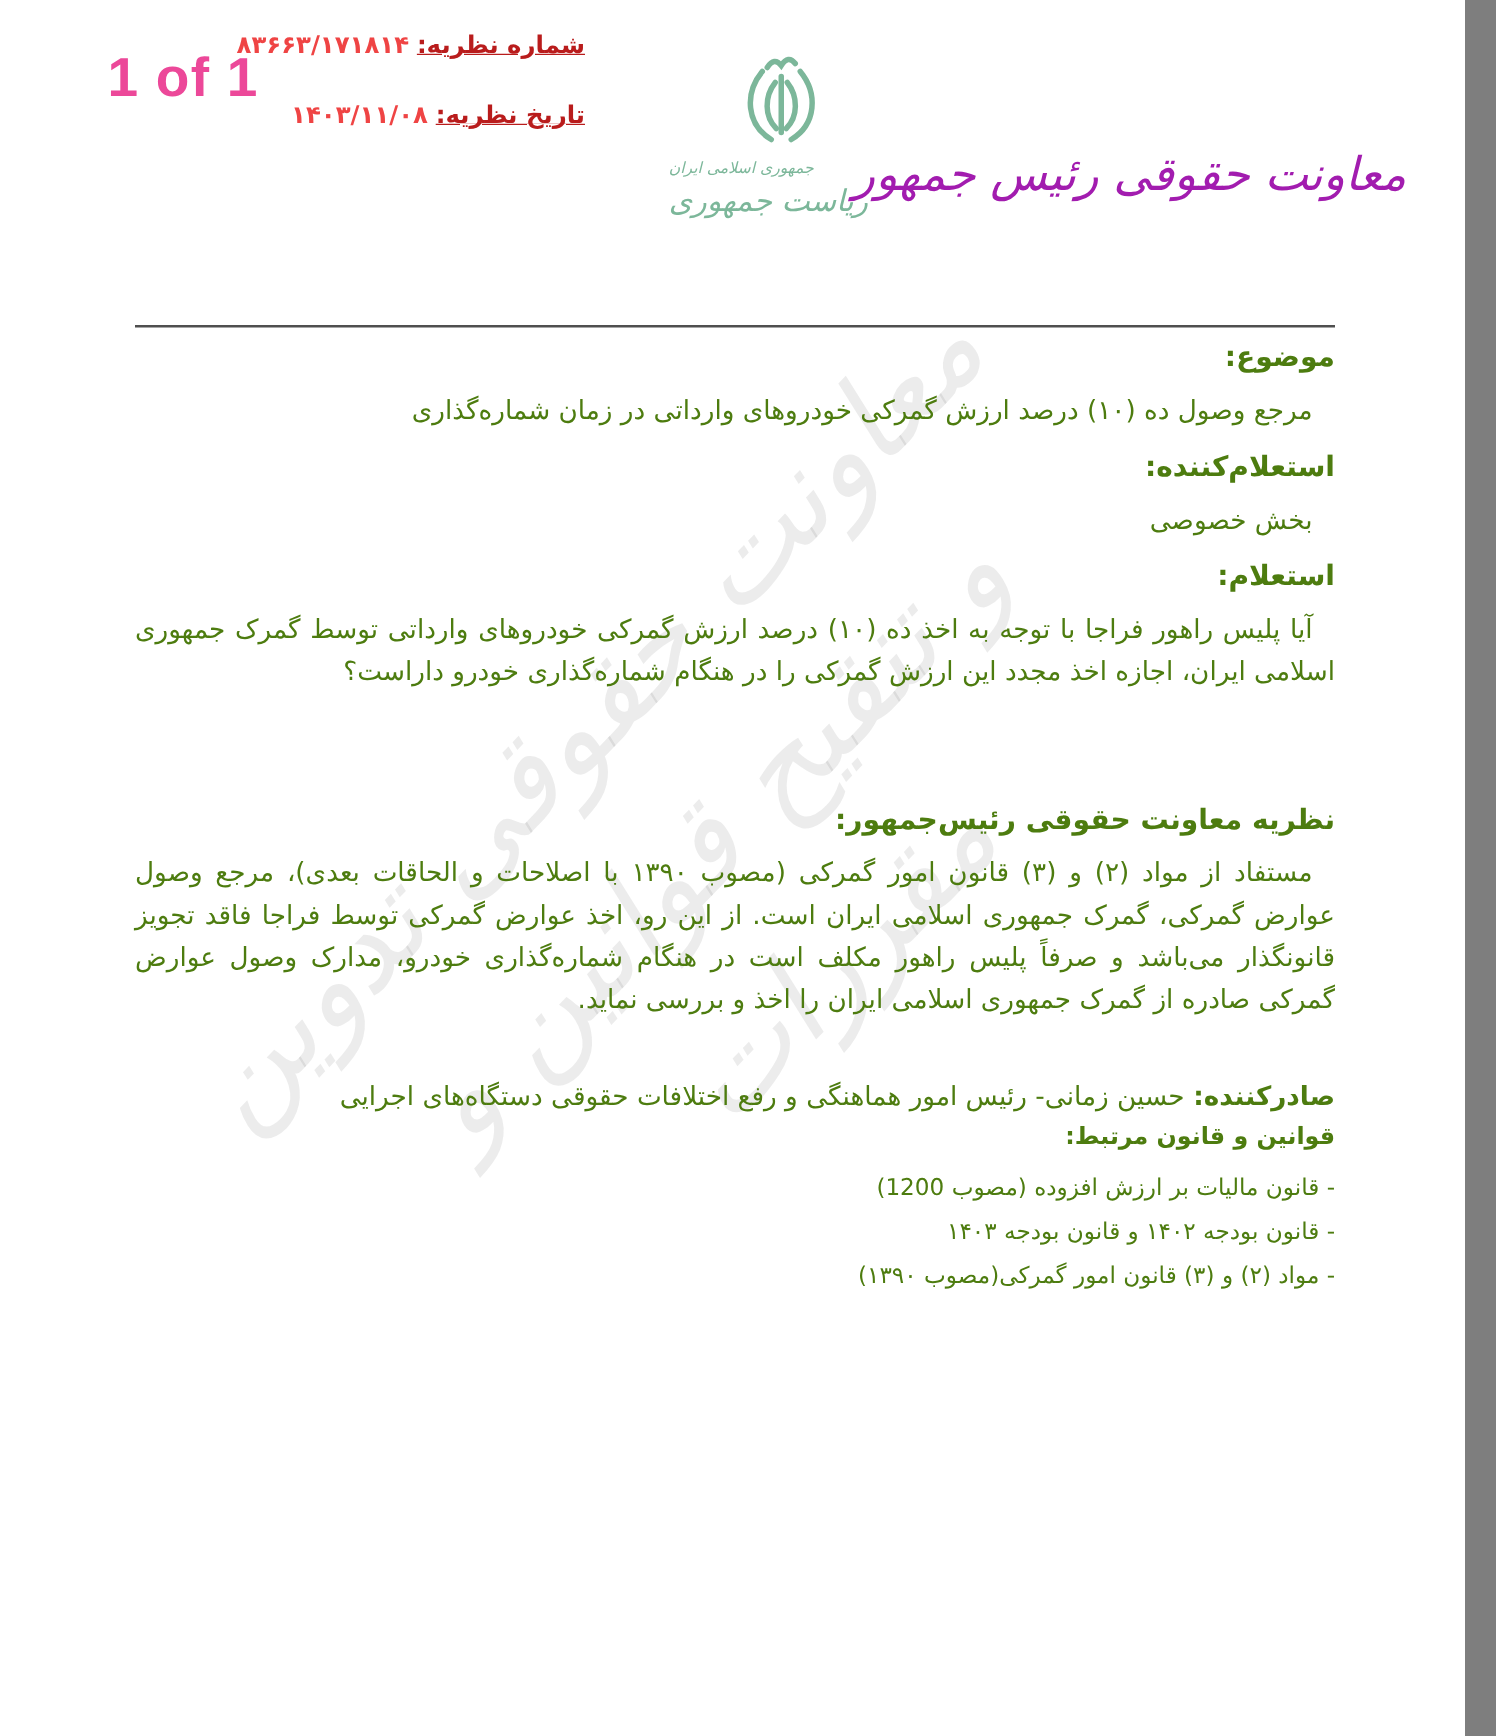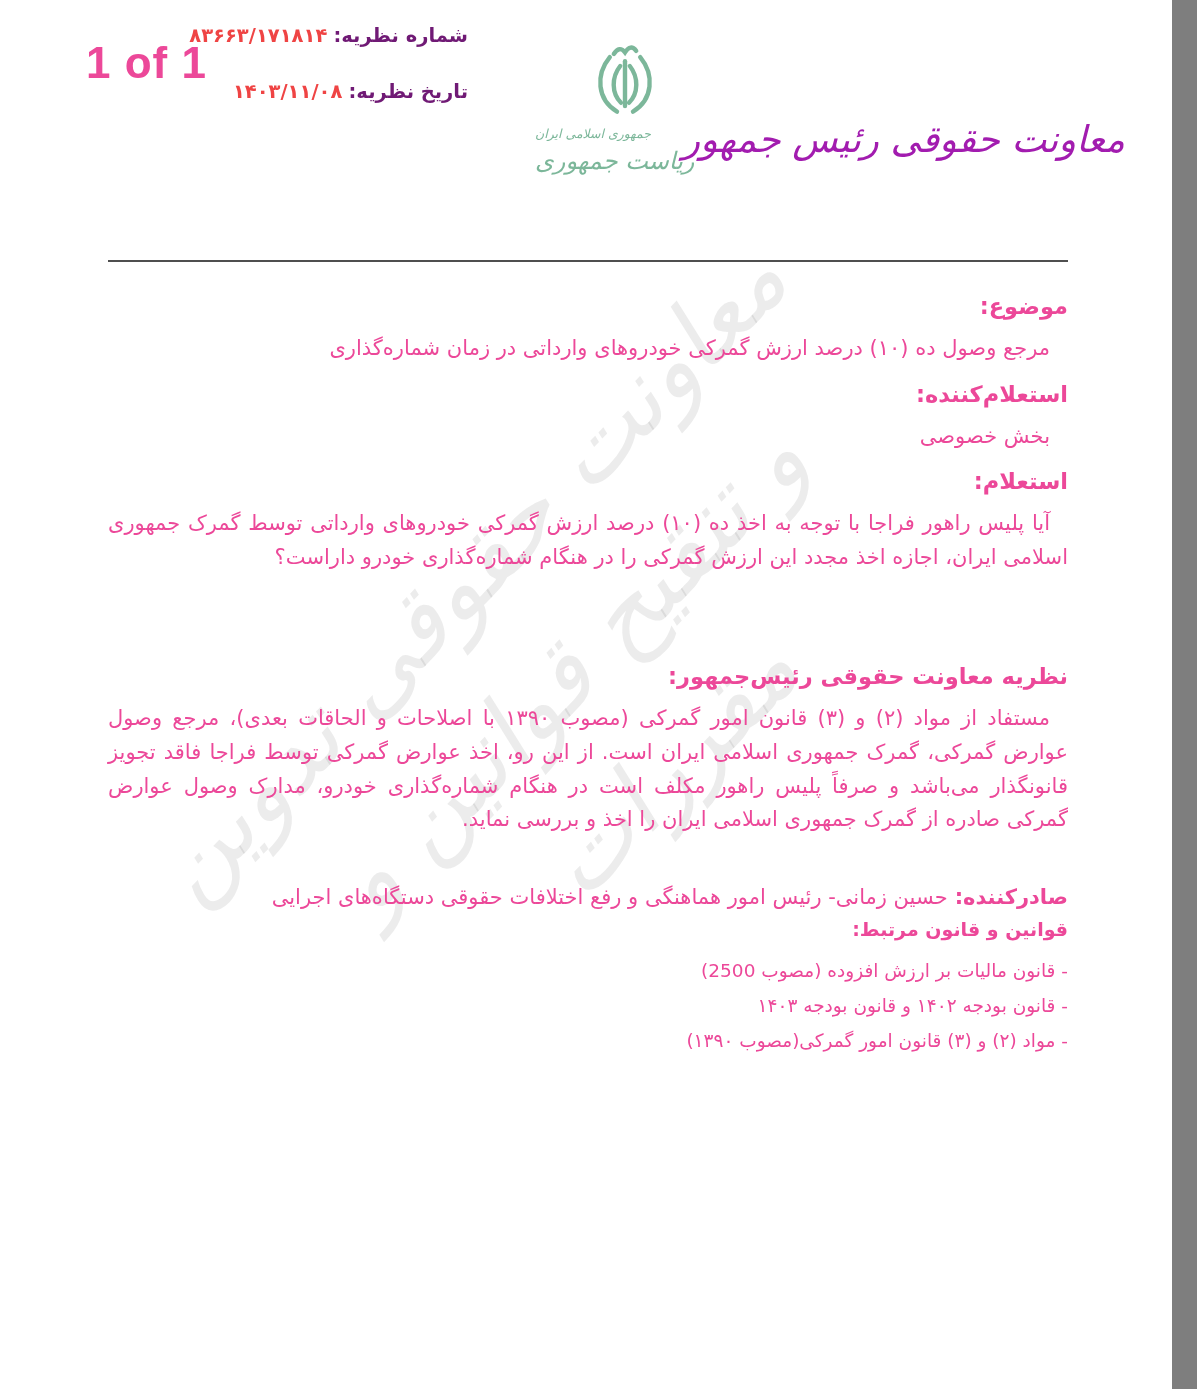--- a/index.html
+++ b/index.html
@@ -21,21 +21,21 @@
     font-family:"Liberation Sans",sans-serif;
     font-weight:bold;font-size:44px;color:#ec4899;
     letter-spacing:1px;
   }
   
   .meta{
     position:absolute;left:150px;top:24px;width:318px;
     direction:rtl;text-align:right;z-index:2;
   }
   .meta-row{margin-bottom:33px;font-size:19.5px;line-height:1.2;}
-  .meta-label{font-weight:bold;color:#701a75;}
+  .meta-label{font-weight:bold;color:#b91c1c;text-decoration:underline;}
   .meta-value{font-weight:bold;color:#ef4444;margin-left:4px;}
   
   .emblem{
     position:absolute;left:535px;top:42px;width:180px;
     text-align:left;z-index:2;
   }
   .emblem svg{display:block;margin:0 auto;}
   .emblem-line1{
     font-size:12.5px;color:#7cb79a;font-style:italic;
     margin-top:4px;white-space:nowrap;
@@ -51,23 +51,23 @@
     font-size:37px;font-style:italic;color:#a21caf;
     white-space:nowrap;letter-spacing:1px;text-align:center;
   }
   
   .rule{
     position:absolute;left:108px;top:260px;width:960px;height:0;
     border-top:2px solid #4f4f4f;z-index:2;
   }
   
   .doc-body{
-    position:absolute;left:108px;top:288px;width:960px;
+    position:absolute;left:108px;top:268px;width:960px;
     direction:rtl;text-align:right;z-index:2;
-    color:#ec4899;font-size:21px;line-height:1.6;
+    color:#4d7c0f;font-size:21px;line-height:1.6;
   }
   .sec-heading{font-weight:bold;font-size:22.5px;margin:0 0 8px 0;}
   .sec-text{margin:0 0 10px 0;text-indent:18px;}
   .justified{text-align:justify;}
   .gap-lg{margin-bottom:84px;}
   .gap-md{margin-bottom:44px;}
   .gap-xl{margin-bottom:122px;}
   .issuer-line{margin:0;}
   .issuer-label{font-weight:bold;margin-left:7px;}
   .laws-heading{font-weight:bold;font-size:19px;margin:0 0 8px 0;}
@@ -136,21 +136,21 @@
     <p class="sec-text justified gap-lg">آیا پلیس راهور فراجا با توجه به اخذ ده (۱۰) درصد ارزش گمرکی خودروهای وارداتی توسط گمرک جمهوری اسلامی ایران، اجازه اخذ مجدد این ارزش گمرکی را در هنگام شماره‌گذاری خودرو داراست؟</p>
 
     <p class="sec-heading">نظریه معاونت حقوقی رئیس‌جمهور:</p>
     <p class="sec-text justified gap-md">مستفاد از مواد (۲) و (۳) قانون امور گمرکی (مصوب ۱۳۹۰ با اصلاحات و الحاقات بعدی)، مرجع وصول عوارض گمرکی، گمرک جمهوری اسلامی ایران است. از این رو، اخذ عوارض گمرکی توسط فراجا فاقد تجویز قانونگذار می‌باشد و صرفاً پلیس راهور مکلف است در هنگام شماره‌گذاری خودرو، مدارک وصول عوارض گمرکی صادره از گمرک جمهوری اسلامی ایران را اخذ و بررسی نماید.</p>
 
     <p class="issuer-line gap-xl">
       <span class="issuer-label">صادرکننده:</span><span>حسین زمانی- رئیس امور هماهنگی و رفع اختلافات حقوقی دستگاه‌های اجرایی</span>
     </p>
 
     <p class="laws-heading">قوانین و قانون مرتبط:</p>
-    <p class="law-item">- قانون مالیات بر ارزش افزوده (مصوب 2500)</p>
+    <p class="law-item">- قانون مالیات بر ارزش افزوده (مصوب 1200)</p>
     <p class="law-item">- قانون بودجه ۱۴۰۲ و قانون بودجه ۱۴۰۳</p>
     <p class="law-item">- مواد (۲) و (۳) قانون امور گمرکی(مصوب ۱۳۹۰)</p>
 
   </div>
 
   <div class="edge-strip"></div>
 
 </div>
 
 </body></html>

